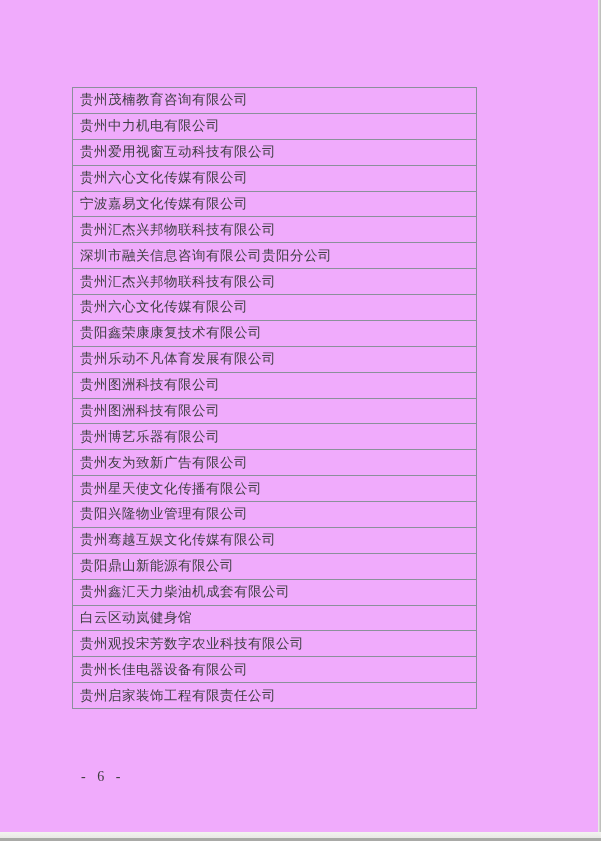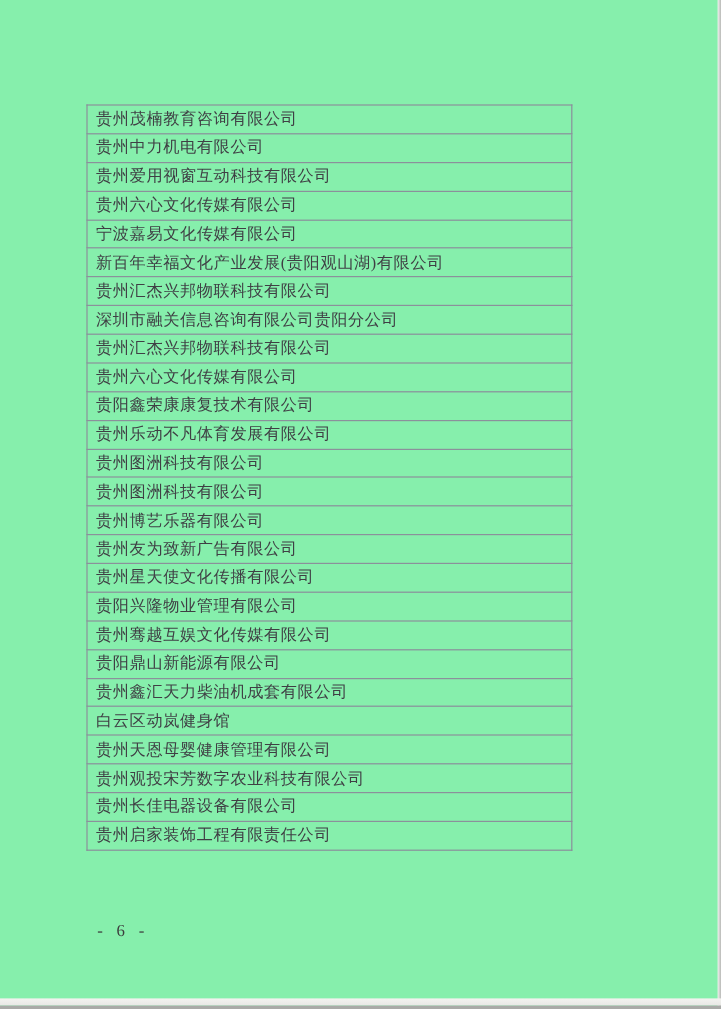--- a/index.html
+++ b/index.html
@@ -4,21 +4,21 @@
 <style>
   html, body {
     margin: 0;
     padding: 0;
     background: #ffffff;
   }
   .page {
     position: relative;
     width: 601px;
     height: 841px;
-    background: #86efac;
+    background: #f0abfc;
     overflow: hidden;
     font-family: "Liberation Serif", "DejaVu Serif", serif;
   }
   
   .scan-edge-right {
     position: absolute;
     top: 0;
     right: 0;
     width: 3px;
     height: 100%;
@@ -84,23 +84,20 @@
         </tr>
 
         <tr>
           <td>贵州六心文化传媒有限公司</td>
         </tr>
 
         <tr>
           <td>宁波嘉易文化传媒有限公司</td>
         </tr>
 
-        <tr>
-          <td>新百年幸福文化产业发展(贵阳观山湖)有限公司</td>
-        </tr>
 
         <tr>
           <td>贵州汇杰兴邦物联科技有限公司</td>
         </tr>
 
         <tr>
           <td>深圳市融关信息咨询有限公司贵阳分公司</td>
         </tr>
 
         <tr>
@@ -155,23 +152,20 @@
 
         <tr>
           <td>贵州鑫汇天力柴油机成套有限公司</td>
         </tr>
 
         <tr>
           <td>白云区动岚健身馆</td>
         </tr>
 
 
-        <tr>
-          <td>贵州天恩母婴健康管理有限公司</td>
-        </tr>
 
         <tr>
           <td>贵州观投宋芳数字农业科技有限公司</td>
         </tr>
 
         <tr>
           <td>贵州长佳电器设备有限公司</td>
         </tr>
 
         <tr>

